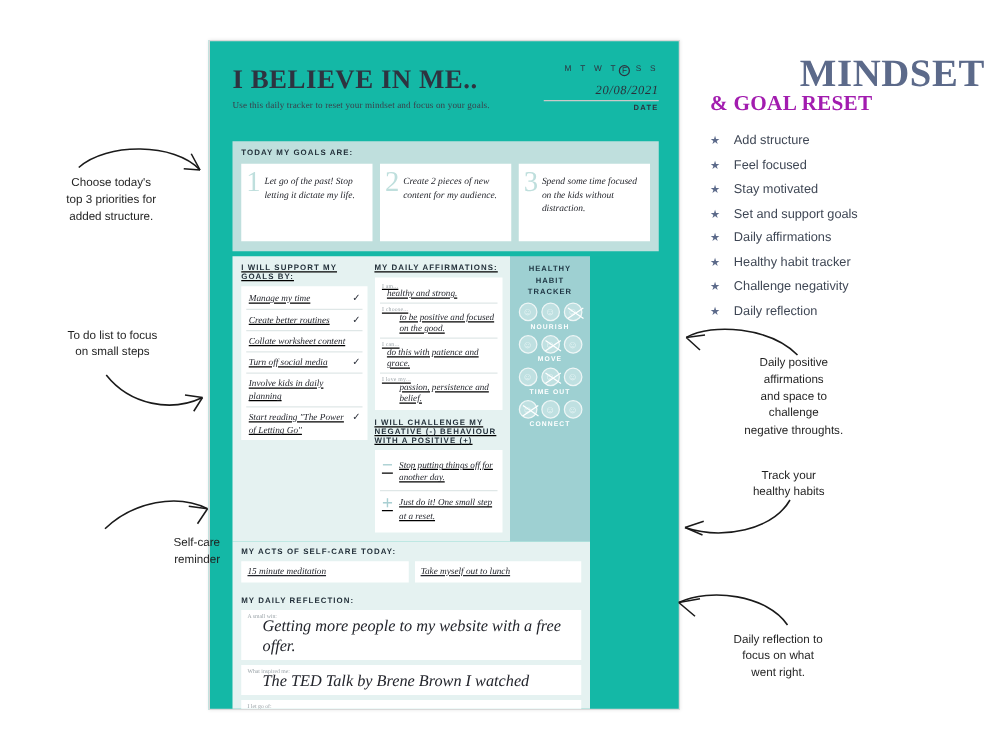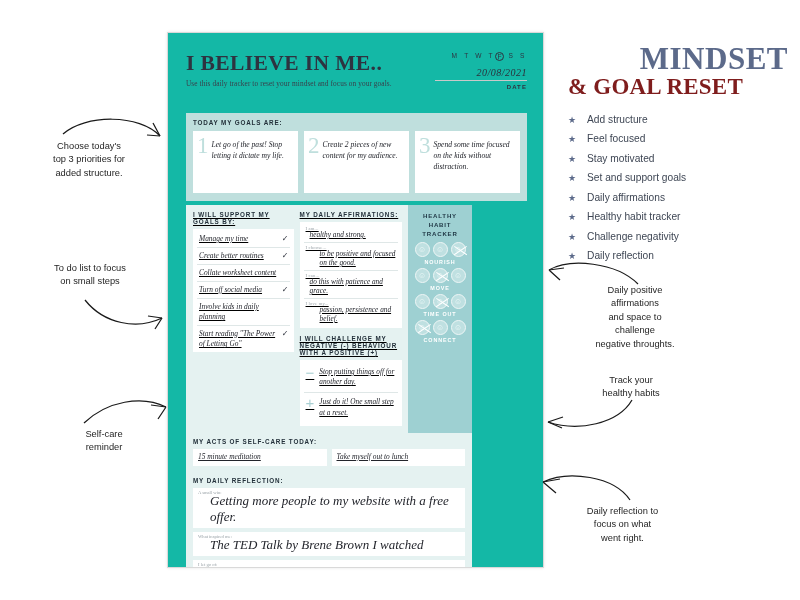--- a/index.html
+++ b/index.html
@@ -171,21 +171,21 @@
   .reftext { font-size: 13px; margin-top: -2px; margin-left: 12px; }
 
   
   #promo { position: absolute; left: 568px; top: 44px; width: 220px; }
   .promo-1 {
     font-family: "Liberation Serif", serif; font-weight: bold;
     font-size: 31px; color: #5c6a8a; letter-spacing: .5px; line-height: .95; text-align: right;
   }
   .promo-2 {
     font-family: "Liberation Serif", serif; font-weight: bold;
-    font-size: 23px; color: #7f1d1d; letter-spacing: .2px; line-height: 1.1;
+    font-size: 17px; color: #a21caf; letter-spacing: .2px; line-height: 1.1;
     margin-top: 1px;
   }
   .bullets { margin-top: 14px; }
   .bullet { display: flex; align-items: baseline; gap: 11px; margin-bottom: 8.5px; }
   .star { color: #5c6a8a; font-size: 9px; line-height: 1; }
   .btext { color: #3e4654; font-size: 10.2px; }
 
   
   .anno { position: absolute; color: #1f1f1f; font-size: 9.3px; line-height: 1.45; }
   .anno.c { text-align: center; }
@@ -446,21 +446,21 @@
   <path d="M3,22 C25,2 80,2 100,24"></path>
   <path d="M100,24 L93,11 M100,24 L87,23"></path>
 </svg>
 
 <div class="anno c" id="annoLM" style="left:20px; top:262px; width:140px;">To do list to focus<br>on small steps</div>
 <svg class="arrow" id="arrLM" style="left:82px; top:298px; width:86px; height:34px;">
   <path d="M3,2 C22,26 55,32 80,20"></path>
   <path d="M80,20 L66,18 M80,20 L73,31"></path>
 </svg>
 
-<div class="anno c" id="annoLB" style="left:44px; top:428px; width:120px;">Self-care<br>reminder</div>
+<div class="anno c" id="annoLB" style="left:56px; top:428px; width:120px;text-align:right;">Self-care<br>reminder</div>
 <svg class="arrow" id="arrLB" style="left:82px; top:395px; width:88px; height:32px;">
   <path d="M2,28 C25,6 60,0 84,12"></path>
   <path d="M84,12 L69,10 M84,12 L76,24"></path>
 </svg>
 
 <div class="anno c" id="annoRT" style="left:560px; top:284px; width:150px;">Daily positive<br>affirmations<br>and space to<br>challenge<br>negative throughts.</div>
 <svg class="arrow" id="arrRT" style="left:546px; top:258px; width:96px; height:30px;">
   <path d="M92,26 C70,4 24,0 3,12"></path>
   <path d="M3,12 L18,10 M3,12 L14,22"></path>
 </svg>

